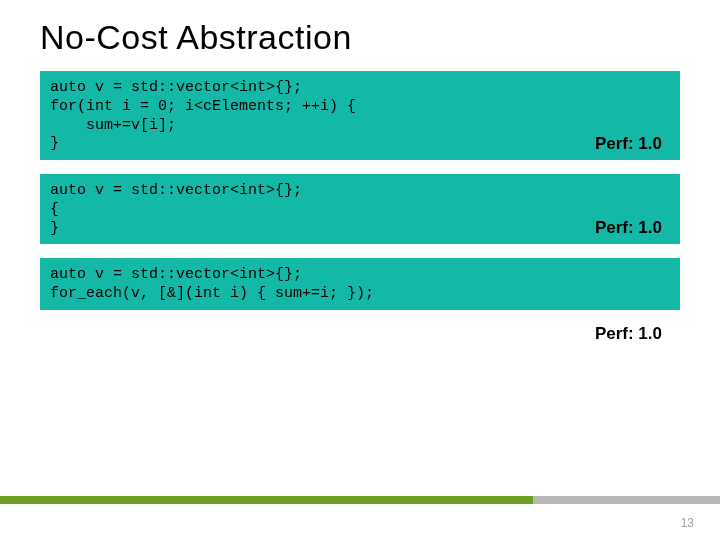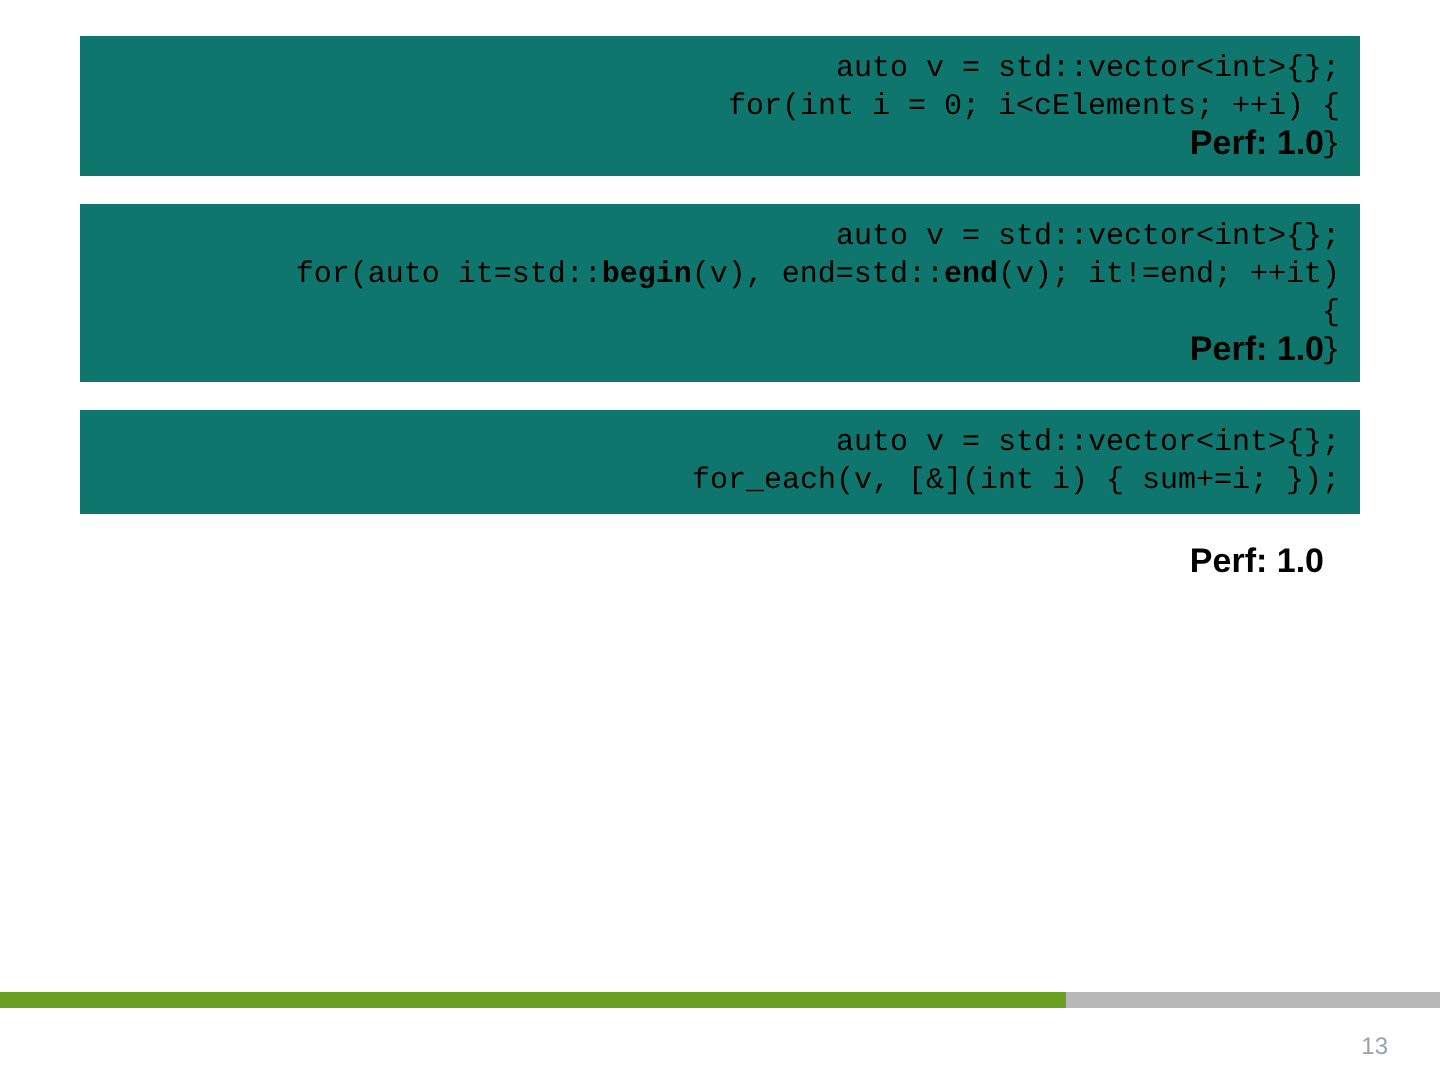--- a/index.html
+++ b/index.html
@@ -16,30 +16,29 @@
   }
   .title {
     font-family: "Gill Sans", "Gill Sans MT", "Trebuchet MS", Arial, sans-serif;
     font-size: 34px;
     font-weight: 400;
     color: #000;
     margin-bottom: 14px;
     letter-spacing: 0.5px;
   }
   .code-block {
-    background: #0f766e;
+    background: #14b8a6;
     padding: 8px 10px 6px 10px;
     margin-bottom: 14px;
     font-family: Consolas, Menlo, "Courier New", monospace;
     font-size: 15px;
     line-height: 1.25;
     color: #000;
     white-space: pre;
     position: relative;
-    text-align: right;
   }
   .code-block .bold { font-weight: 700; }
   .perf {
     position: absolute;
     right: 18px;
     bottom: 6px;
     font-family: "Gill Sans", "Gill Sans MT", "Trebuchet MS", Arial, sans-serif;
     font-weight: 700;
     font-size: 17px;
     color: #000;
@@ -70,26 +69,27 @@
     font-size: 12px;
     color: #9aa3a7;
     font-family: Arial, sans-serif;
     margin-left: 41px;
   }
 </style>
 </head>
 <body>
 
 <div class="slide">
+  <h1 class="title">No-Cost Abstraction</h1>
   <div id="blocks-container">
       <div>
-        <div class="code-block"><div><span>auto v = std::vector&lt;int&gt;{};</span></div><div><span>for(int i = 0; i&lt;cElements; ++i) {</span></div><div><span>}</span></div><div class="perf">Perf: 1.0</div></div>
+        <div class="code-block"><div><span>auto v = std::vector&lt;int&gt;{};</span></div><div><span>for(int i = 0; i&lt;cElements; ++i) {</span></div><div><span>    sum+=v[i];</span></div><div><span>}</span></div><div class="perf">Perf: 1.0</div></div>
       </div>
       <div>
-        <div class="code-block"><div><span>auto v = std::vector&lt;int&gt;{};</span></div><div><span>for(auto it=std::</span><span class="bold">begin</span><span>(v), end=std::</span><span class="bold">end</span><span>(v); it!=end; ++it)</span></div><div><span>{</span></div><div><span>}</span></div><div class="perf">Perf: 1.0</div></div>
+        <div class="code-block"><div><span>auto v = std::vector&lt;int&gt;{};</span></div><div><span>{</span></div><div><span>}</span></div><div class="perf">Perf: 1.0</div></div>
       </div>
       <div>
         <div class="code-block"><div><span>auto v = std::vector&lt;int&gt;{};</span></div><div><span>for_each(v, [&amp;](int i) { sum+=i; });</span></div></div>
         <div class="perf-outside">Perf: 1.0</div>
       </div>
     </div>
 </div>
 
 <div class="footer-bar">
   <div class="green"></div>

